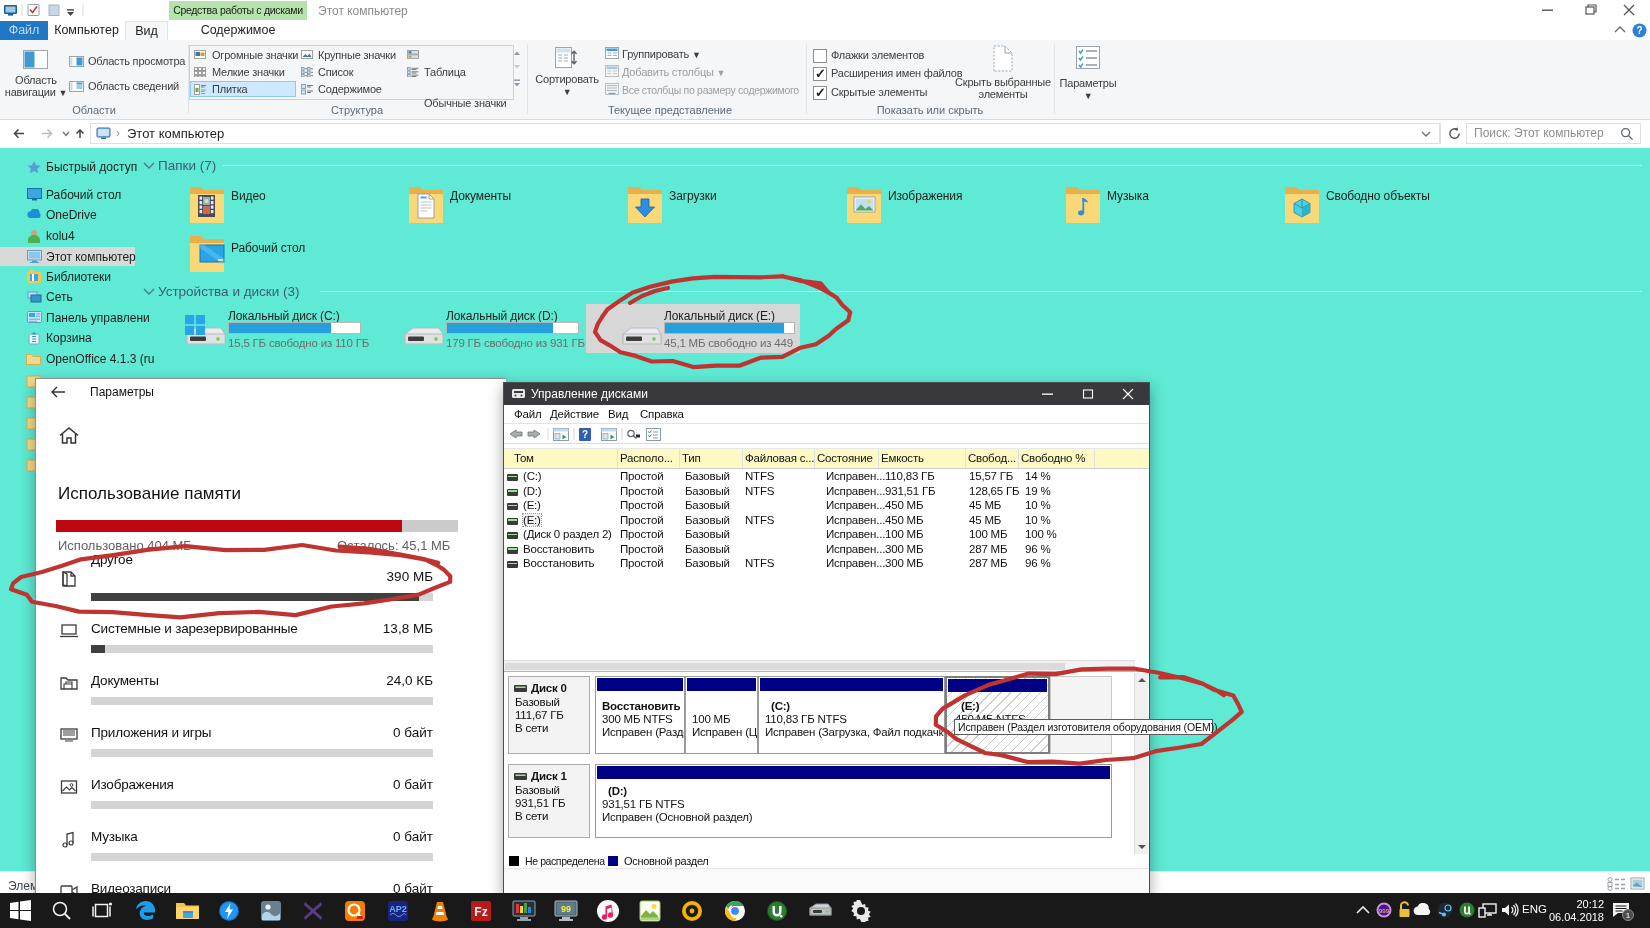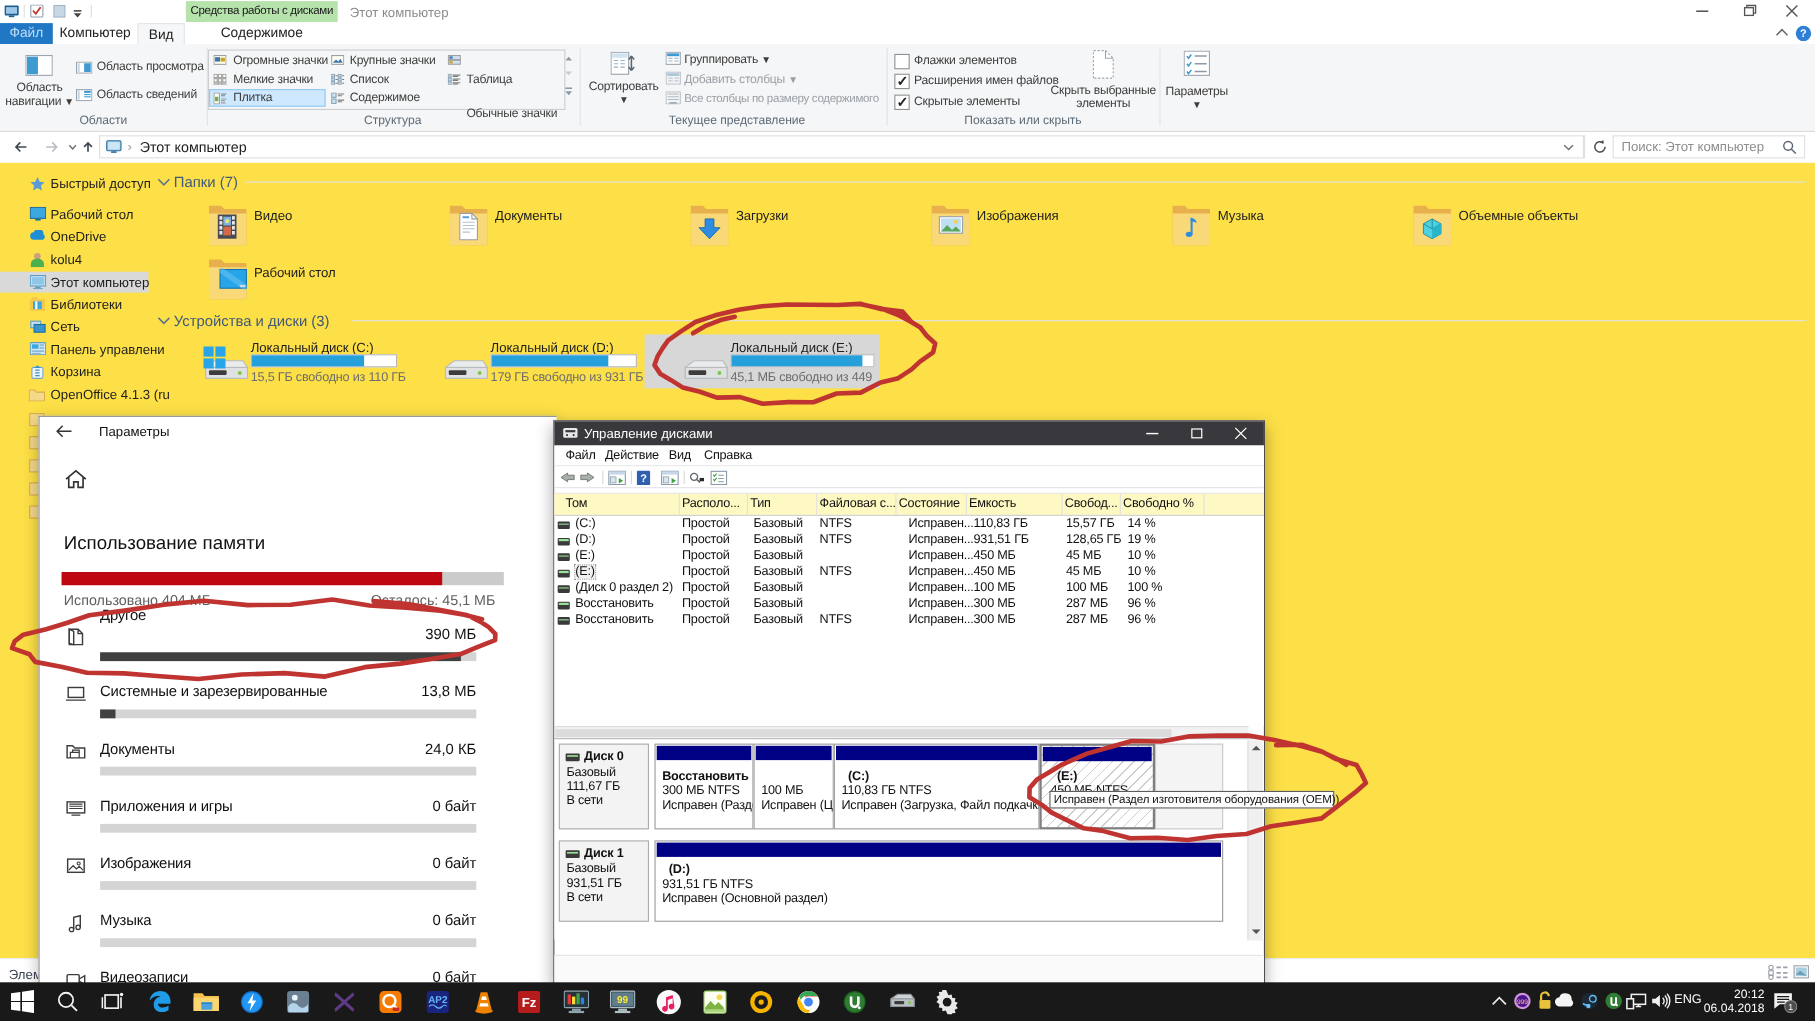--- a/index.html
+++ b/index.html
@@ -279,21 +279,21 @@
           <path d="M12.2 7.5a4.7 4.7 0 1 1-1.6-3.5" fill="none" stroke="#4a4f58" stroke-width="1.4"></path>
           <path d="M10.5 1l.4 3.4-3.3-.4z" fill="#4a4f58"></path>
         </svg>
     <div class="abs" style="left:1466px;top:3px;width:175px;height:21px;border:1px solid #dfdfdf;background:#fff;box-sizing:border-box;"></div>
     <div class="abs" style="left:1474px;top:6px;font-size:12px;color:#8e8e8e;">Поиск: Этот компьютер</div>
     <svg class="abs" style="left:1620px;top:7px" width="14" height="14" viewBox="0 0 14 14">
           <circle cx="5.6" cy="5.6" r="4" fill="none" stroke="#5c6670" stroke-width="1.3"></circle>
           <path d="M8.6 8.6l4 4" stroke="#5c6670" stroke-width="1.3"></path>
         </svg>
   </div>
-  <div id="contentpane" class="abs" style="left:0;top:148px;width:1650px;height:723px;background:#fde047;">
+  <div id="contentpane" class="abs" style="left:0;top:148px;width:1650px;height:723px;background:#5eead4;">
     <svg class="abs" style="left:0;top:0" width="60" height="723">
       <g fill="#f5d98a" stroke="#d8ae4e" stroke-width="1">
             <rect x="27" y="228" width="13" height="11"></rect>
             <rect x="27" y="249" width="13" height="11"></rect>
             <rect x="27" y="270" width="13" height="11"></rect>
             <rect x="27" y="291" width="13" height="11"></rect>
             <rect x="27" y="312" width="13" height="11"></rect>
           </g>
     </svg>
     <div class="abs" style="left:0;top:99px;width:135px;height:19px;background:#d9d9d9;"></div>
@@ -426,21 +426,21 @@
     <div class="fl-label" style="left:1107px;top:41px;">Музыка</div>
     <svg class="abs" style="left:1283px;top:38px" width="38" height="38" viewBox="0 0 38 38">
           <path d="M2 1h11l3 3h20v33H2z" fill="#e8b04c"></path>
           <path d="M2 8h34v29H2z" fill="#f9d878"></path>
           <g>
             <path d="M19 13l8 4.5v9L19 31l-8-4.5v-9z" fill="#4dd0e1" stroke="#1a8a9e" stroke-width="0.8"></path>
             <path d="M19 13v9m0 0l8-4.5m-8 4.5l-8-4.5" stroke="#1a8a9e" stroke-width="0.8" fill="none"></path>
             <path d="M19 22l8-4.5v9L19 31z" fill="#26b5c9"></path>
           </g>
         </svg>
-    <div class="fl-label" style="left:1326px;top:41px;">Объемные объекты</div>
+    <div class="fl-label" style="left:1326px;top:41px;">Свободно объекты</div>
     <svg class="abs" style="left:188px;top:87px" width="38" height="38" viewBox="0 0 38 38">
           <path d="M2 1h11l3 3h20v33H2z" fill="#e8b04c"></path>
           <path d="M2 8h34v29H2z" fill="#f9d878"></path>
           <g transform="translate(12,10)">
             <rect x="0" y="0" width="24" height="17" fill="#28a5e8" stroke="#1576ab"></rect>
             <path d="M0 0l24 17" stroke="#6ec6f0" stroke-width="5" opacity="0.5"></path>
             <rect x="18" y="14" width="5" height="2" fill="#e8e8e8" opacity="0.8"></rect>
           </g>
         </svg>
     <div class="fl-label" style="left:231px;top:93px;">Рабочий стол</div>
@@ -781,20 +781,26 @@
     <div class="abs" style="left:630px;top:1px;width:14px;height:182px;background:#f0f0f0;border-left:1px solid #dcdcdc;box-sizing:border-box;">
       <svg class="abs" style="left:3px;top:4px" width="8" height="6">
             <path d="M0 5l4-4 4 4z" fill="#555"></path>
           </svg>
       <svg class="abs" style="left:3px;top:171px" width="8" height="6">
             <path d="M0 1l4 4 4-4z" fill="#555"></path>
           </svg>
     </div>
   </div>
 
+  <div class="abs" style="left:0;top:471px;width:645px;height:14px;background:#fff;">
+    <div class="abs" style="left:5px;top:2px;width:10px;height:10px;background:#000;"></div>
+    <div class="dmtxt" style="left:21px;top:1px;font-size:10.5px;letter-spacing:-0.4px;">Не распределена</div>
+    <div class="abs" style="left:104px;top:2px;width:10px;height:10px;background:#000084;"></div>
+    <div class="dmtxt" style="left:120px;top:1px;font-size:11px;letter-spacing:-0.3px;">Основной раздел</div>
+  </div>
   <div class="abs" style="left:0;top:485px;width:645px;height:26px;background:#fafafa;border-top:1px solid #e6e6e6;box-sizing:border-box;"></div>
 </div>
 <div id="taskbar" class="abs">
   <svg class="abs" style="left:10px;top:7px" width="21" height="21" viewBox="0 0 21 21">
         <g fill="#fff">
           <path d="M0 3l8.5-1.2v8.2H0z"></path>
           <path d="M10 1.6L21 0v10H10z"></path>
           <path d="M0 11h8.5v8.2L0 18z"></path>
           <path d="M10 11h11v10l-11-1.6z"></path>
         </g>

